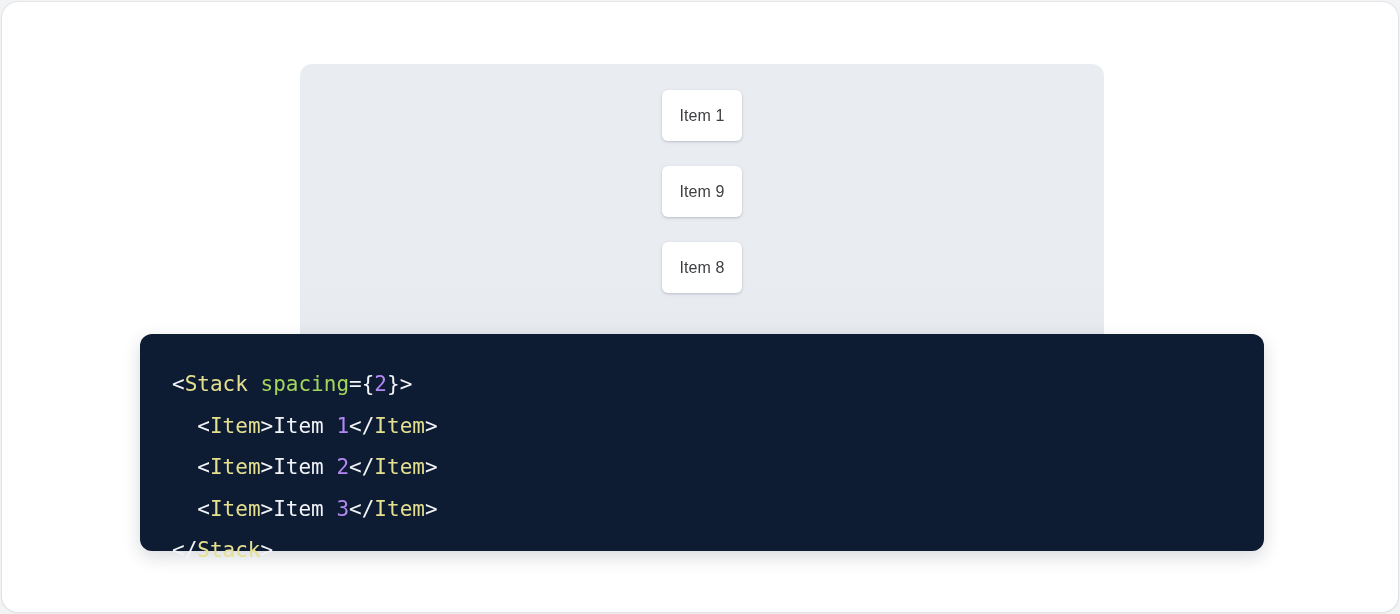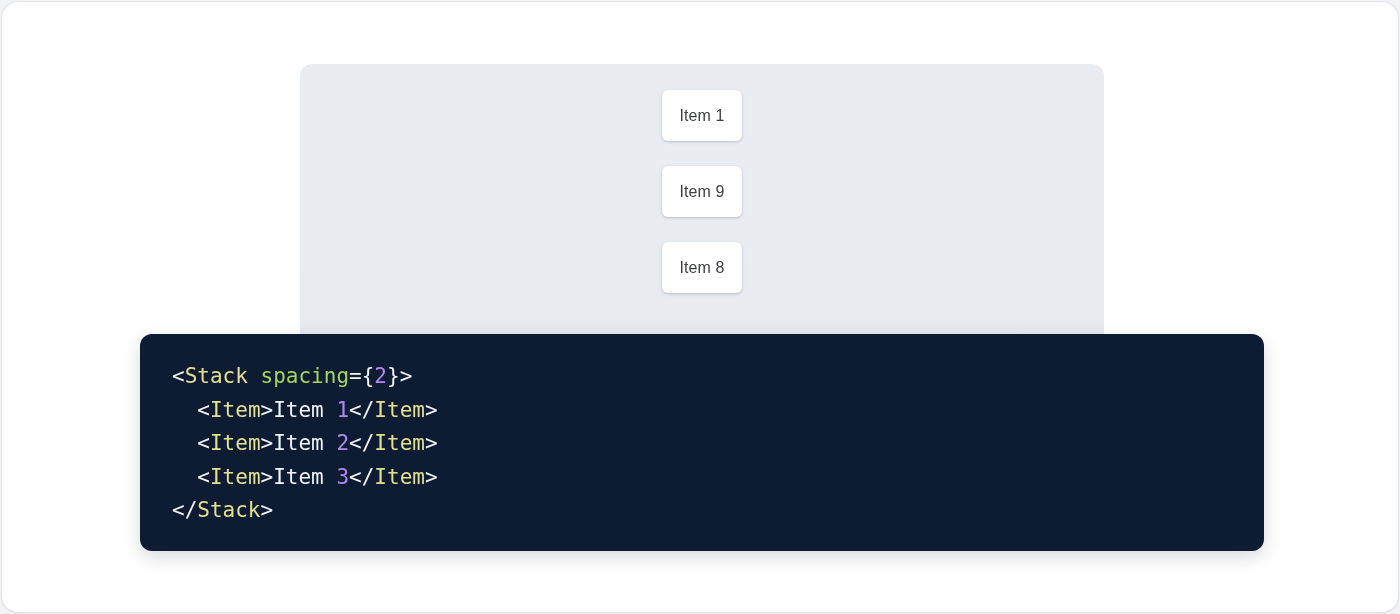--- a/index.html
+++ b/index.html
@@ -89,21 +89,21 @@
   }
 
   .code-block {
     font-family: "DejaVu Sans Mono", "Liberation Mono", monospace;
     font-size: 21px;
     line-height: 33.6px;
     white-space: pre;
     color: #f2f4f8;
   }
 
-  .code-line { display: block; height: 33.6px; }
+  .code-line { display: block; height: 33.6px; margin-top: 8px; }
 
   
   .tok-punct  { color: #f2f4f8; }
   .tok-tag    { color: #e5e08f; }
   .tok-attr   { color: #a5d65c; }
   .tok-num    { color: #b388f5; }
   .tok-text   { color: #f2f4f8; }
   .tok-space  { color: #f2f4f8; }
 </style>
 </head>

